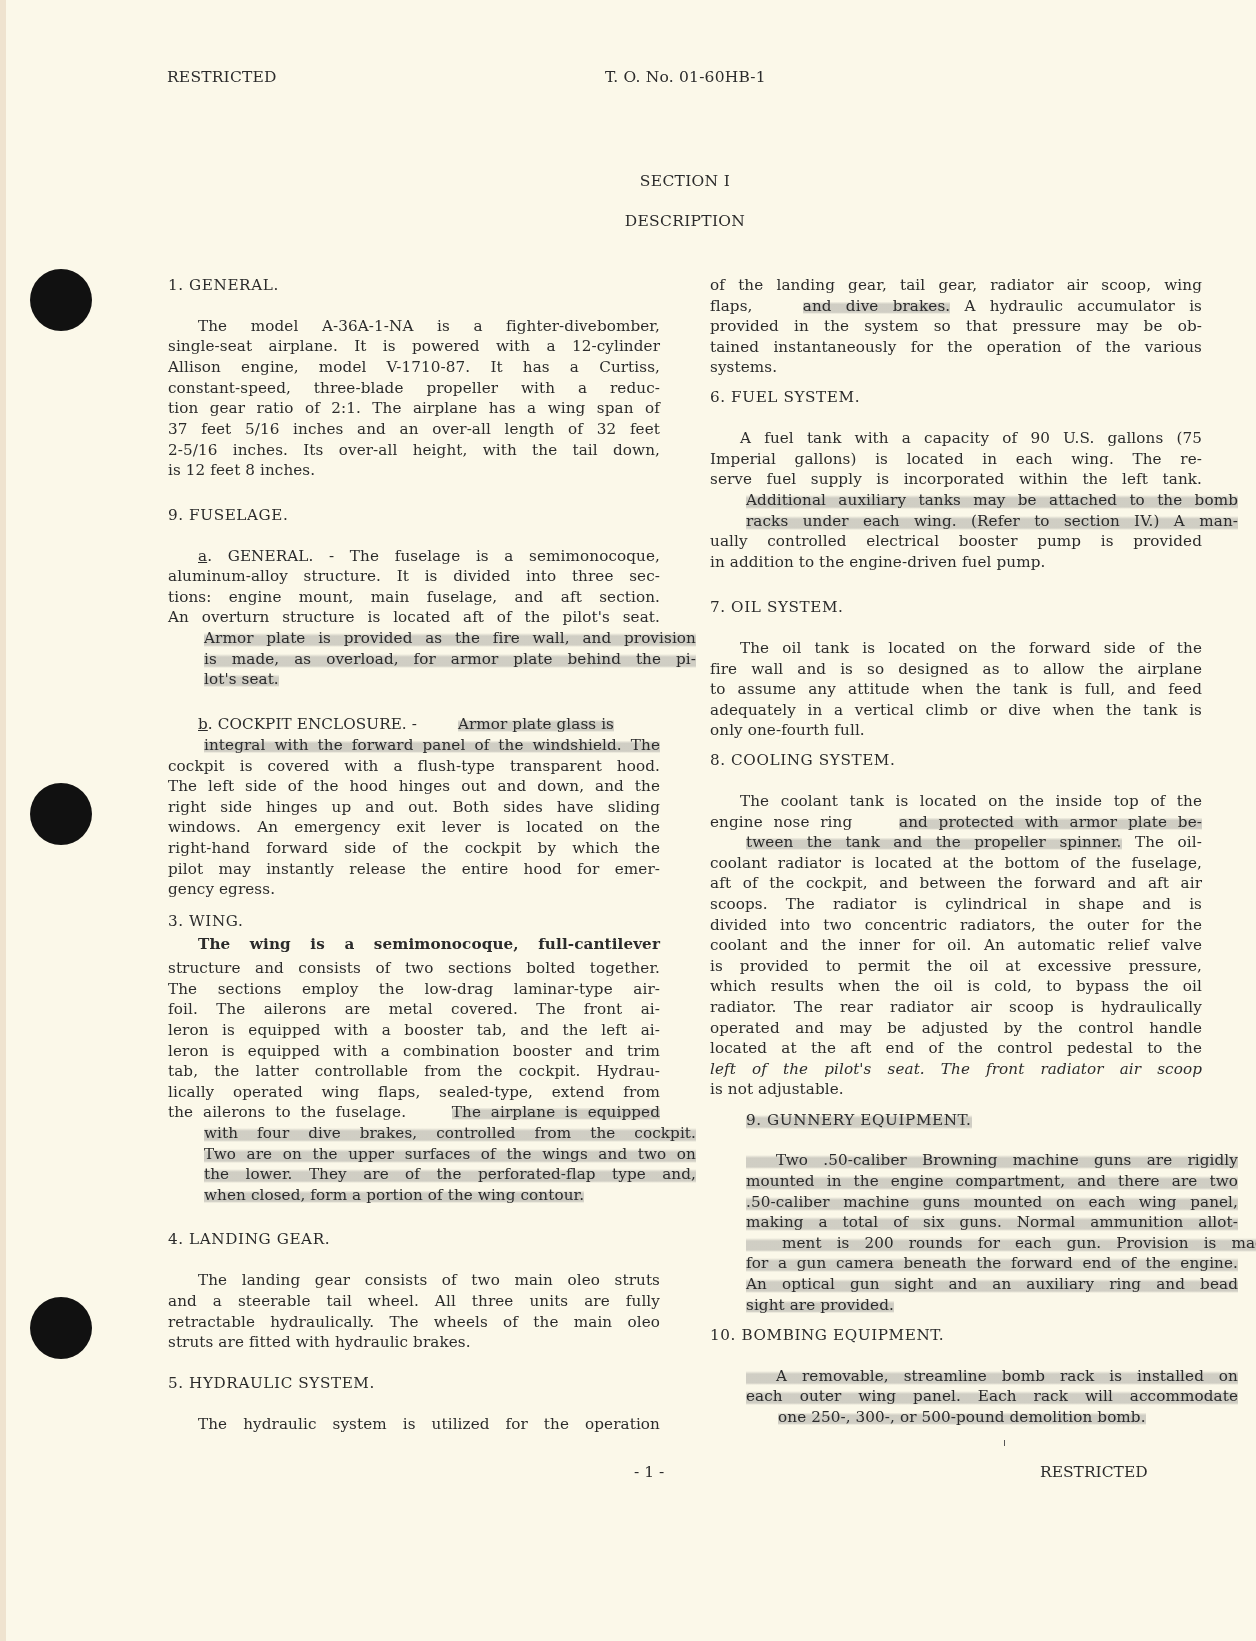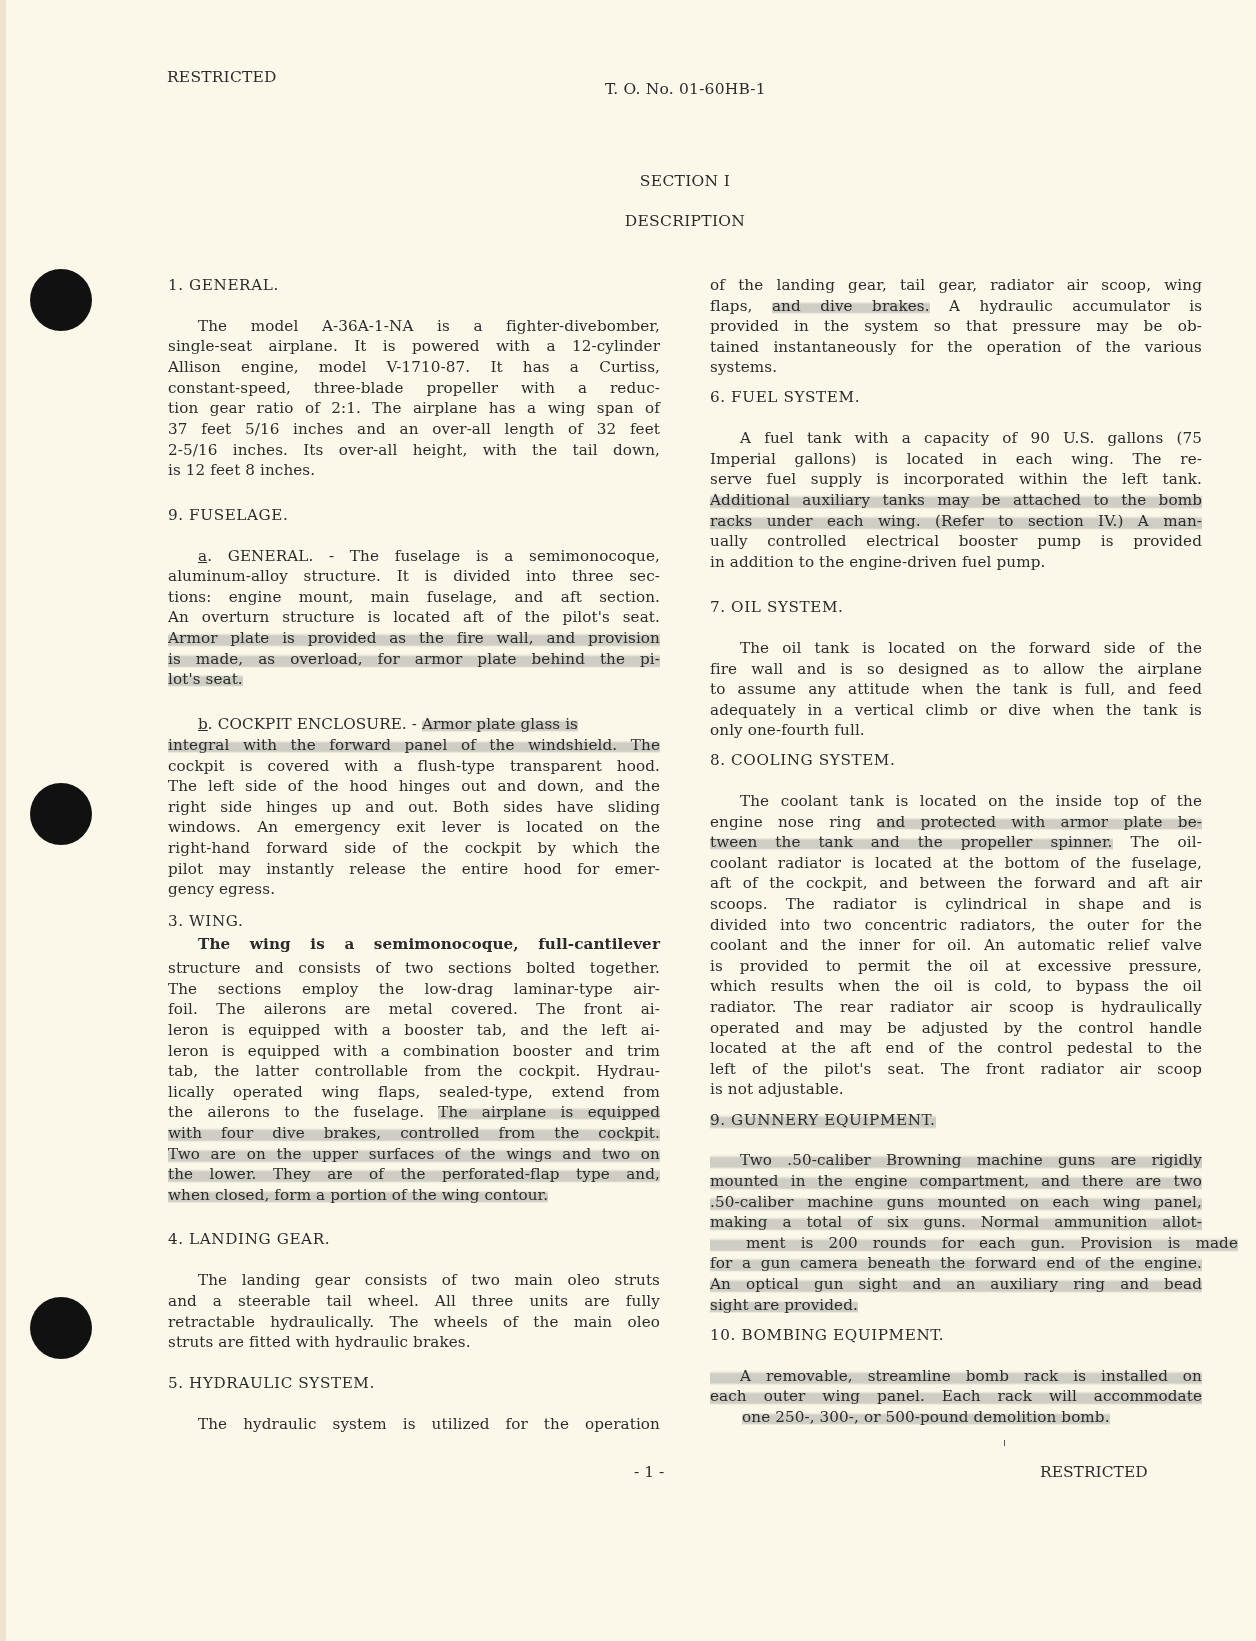--- a/index.html
+++ b/index.html
@@ -15,36 +15,36 @@
   .center-title { position:absolute; left:0; width:1370px; text-align:center; font-size:15.5px; letter-spacing:0.3px; }
   .col { position:absolute; width:492px; }
   .line {
     position:absolute; left:0; width:492px; height:20px;
     font-size:15.2px; line-height:20px; white-space:nowrap;
     text-align:justify; text-align-last:justify; letter-spacing:0.1px;
   }
   .line.last { text-align-last:left; }
   .line.indent { padding-left:30px; width:462px; }
   .heading { position:absolute; left:0; font-size:15.2px; line-height:20px; white-space:nowrap; letter-spacing:0.6px; }
-  .hl { background:linear-gradient(to bottom, transparent 25%, rgba(120,120,120,0.33) 40%, rgba(120,120,120,0.33) 85%, transparent 95%); }
+  .hl { background:linear-gradient(to bottom, transparent 25%, rgba(120,120,120,0.33) 40%, rgba(120,120,120,0.33) 85%, transparent 95%);margin-left:36px; }
   .ul { text-decoration:underline; }
   .footer { position:absolute; font-size:15.5px; white-space:nowrap; }
   .tick { position:absolute; width:1px; height:8px; background:#555; }
 </style>
 </head>
 <body>
 
 <div class="page-edge"></div>
 
 <div class="hole" style="top:269px;"></div>
 <div class="hole" style="top:783px;"></div>
 <div class="hole" style="top:1297px;"></div>
 
 <div class="hdr" style="left:167px; top:68px;">RESTRICTED</div>
-<div class="hdr" style="left:605px; top:80px;">T. O. No. 01-60HB-1</div>
+<div class="hdr" style="left:605px; top:68px;">T. O. No. 01-60HB-1</div>
 
 <div class="center-title" style="top:172px;">SECTION I</div>
 <div class="center-title" style="top:212px;">DESCRIPTION</div>
 
 <div class="col" style="left:168px; top:0;">
 
   <div class="heading" style="top:275px;">1.  GENERAL.</div>
   <div class="line indent" style="top:316px;">The model A-36A-1-NA is a fighter-divebomber,</div>
   <div class="line" style="top:336px;">single-seat airplane.  It is powered with a 12-cylinder</div>
   <div class="line" style="top:357px;">Allison engine, model V-1710-87.  It has a Curtiss,</div>
@@ -128,21 +128,21 @@
   <div class="line" style="top:853px;">coolant radiator is located at the bottom of the fuselage,</div>
   <div class="line" style="top:873px;">aft of the cockpit, and between the forward and aft air</div>
   <div class="line" style="top:894px;">scoops.  The radiator is cylindrical in shape and is</div>
   <div class="line" style="top:915px;">divided into two concentric radiators, the outer for the</div>
   <div class="line" style="top:935px;">coolant and the inner for oil.  An automatic relief valve</div>
   <div class="line" style="top:956px;">is provided to permit the oil at excessive pressure,</div>
   <div class="line" style="top:976px;">which results when the oil is cold, to bypass the oil</div>
   <div class="line" style="top:997px;">radiator.  The rear radiator air scoop is hydraulically</div>
   <div class="line" style="top:1018px;">operated and may be adjusted by the control handle</div>
   <div class="line" style="top:1038px;">located at the aft end of the control pedestal to the</div>
-  <div class="line" style="top:1059px;">left of the pilot's seat.  The front radiator air scoop</div>
+  <div class="line" style="top:1059px;font-style:italic;">left of the pilot's seat.  The front radiator air scoop</div>
   <div class="line last" style="top:1079px;">is not adjustable.</div>
 
   <div class="heading hl" style="top:1110px;">9.  GUNNERY EQUIPMENT.</div>
   <div class="line indent hl" style="top:1150px;">Two .50-caliber Browning machine guns are rigidly</div>
   <div class="line hl" style="top:1171px;">mounted in the engine compartment, and there are two</div>
   <div class="line hl" style="top:1192px;">.50-caliber machine guns mounted on each wing panel,</div>
   <div class="line hl" style="top:1212px;">making a total of six guns.  Normal ammunition allot-</div>
   <div class="line hl" style="top:1233px;padding-left:36px;">ment is 200 rounds for each gun.  Provision is made</div>
   <div class="line hl" style="top:1253px;">for a gun camera beneath the forward end of the engine.</div>
   <div class="line hl" style="top:1274px;">An optical gun sight and an auxiliary ring and bead</div>

